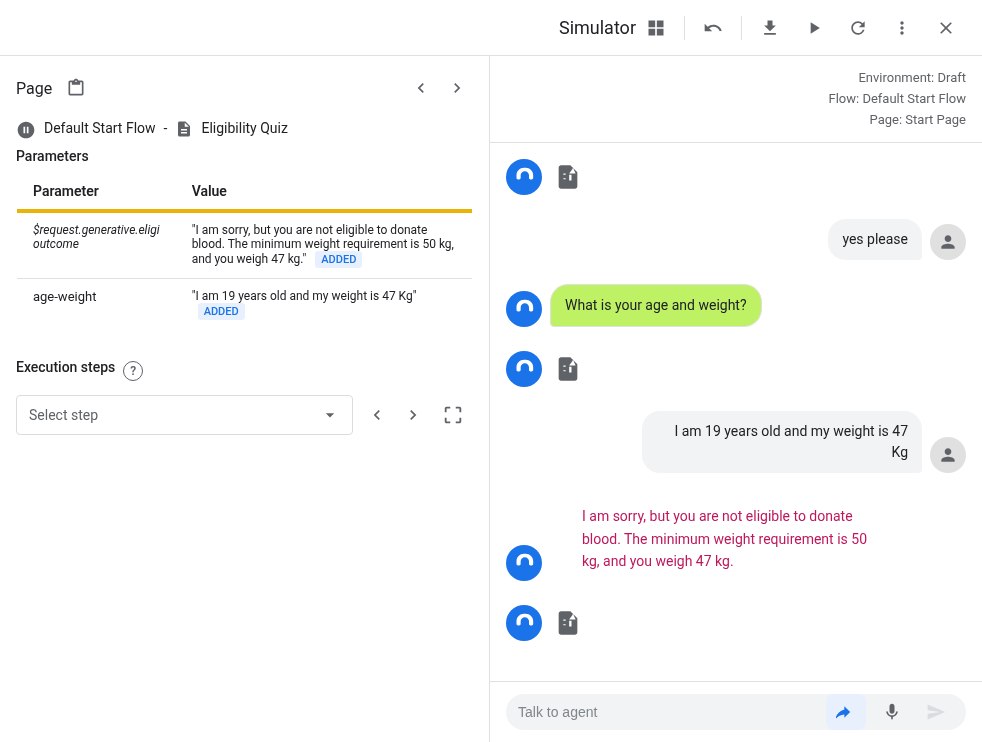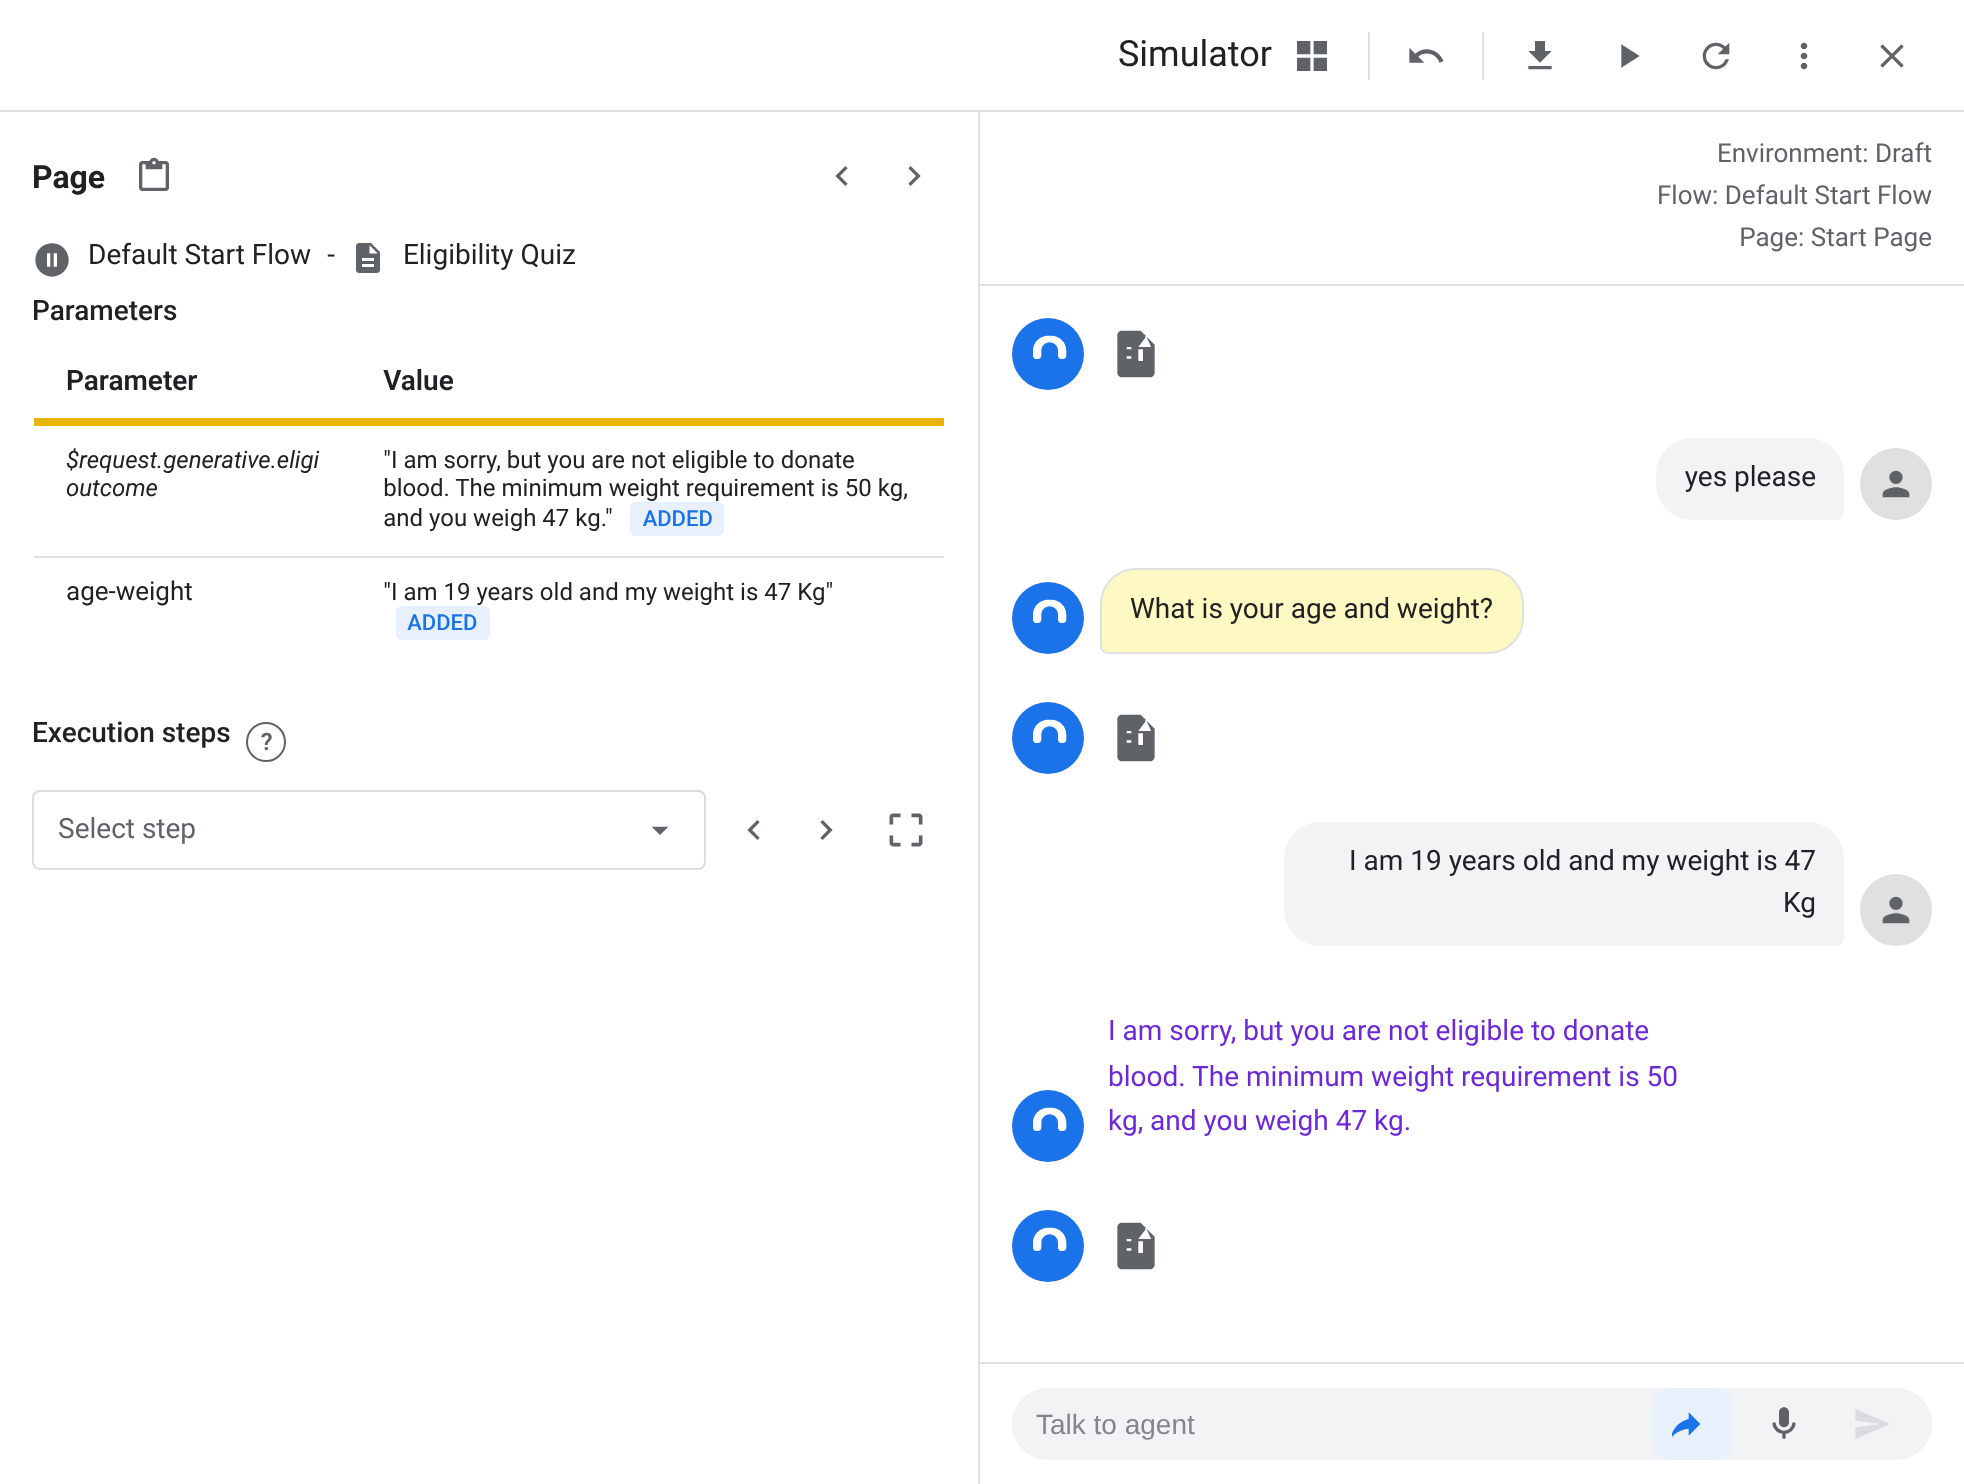--- a/index.html
+++ b/index.html
@@ -28,21 +28,21 @@
     .left-panel { width: 490px; border-right: 1px solid #e0e0e0; display: flex; flex-direction: column; overflow-y: auto; padding: 16px; }
 
     .section-header { font-size: 14px; font-weight: 500; color: #202124; margin-bottom: 8px; display: flex; align-items: center; gap: 8px; }
 
     .breadcrumb { display: flex; align-items: flex-start; gap: 8px; margin-bottom: 8px; font-size: 14px; color: #202124; }
 
     .nav-arrows { display: flex; gap: 4px; }
     .nav-btn { width: 32px; height: 32px; border: none; background: transparent; cursor: pointer; color: #5f6368; border-radius: 50%; display: flex; align-items: center; justify-content: center; font-size: 16px; }
 
     .page-section { display: flex; align-items: center; justify-content: space-between; margin-bottom: 16px; }
-    .page-label { font-size: 16px; font-weight: 700; }
+    .page-label { font-size: 16px; font-weight: 400; }
 
     .params-section { margin-bottom: 20px; }
     .params-table { width: 100%; border-collapse: collapse; border: 1px solid #e0e0e0; border-radius: 4px; overflow: hidden; }
     .params-table th { background: #fff; font-weight: 600; font-size: 14px; padding: 10px 16px; border-bottom: 4px solid #eab308; text-align: left; color: #202124; }
     .params-table td { padding: 10px 16px; border-bottom: 1px solid #e0e0e0; font-size: 13px; vertical-align: top; color: #202124; }
     .params-table tr:last-child td { border-bottom: none; }
     .added-badge { display: inline-block; background: #e8f0fe; color: #1a73e8; font-size: 11px; font-weight: 500; padding: 2px 6px; border-radius: 3px; margin-left: 6px; text-transform: uppercase; }
 
     .execution-section { margin-top: 8px; }
     .execution-header { display: flex; align-items: center; gap: 8px; margin-bottom: 12px; }
@@ -63,21 +63,21 @@
     .msg-row.user { justify-content: flex-end; }
     .msg-row.agent { justify-content: flex-start; }
 
     .avatar { width: 36px; height: 36px; border-radius: 50%; background: #e0e0e0; display: flex; align-items: center; justify-content: center; color: #5f6368; font-size: 18px; flex-shrink: 0; }
     .avatar.agent-avatar { background: #1a73e8; color: #fff; position: relative; }
     .avatar.agent-avatar-ai { background: #1a73e8; color: #fff; position: relative; }
     .ai-sparkle { position: absolute; top: -4px; right: -4px; font-size: 12px; }
 
     .msg-bubble { max-width: 280px; padding: 10px 14px; border-radius: 18px; font-size: 14px; line-height: 1.5; }
     .msg-bubble.user { background: #f1f3f4; color: #202124; border-bottom-right-radius: 4px; }
-    .msg-bubble.agent { background: #fef9c3; border: 1px solid #e0e0e0; border-bottom-left-radius: 4px; }
+    .msg-bubble.agent { background: #bef264; border: 1px solid #e0e0e0; border-bottom-left-radius: 4px; }
     .msg-bubble.agent-ai { background: #fff; border: none; color: #1a73e8; font-size: 14px; line-height: 1.6; }
 
     .doc-icon { width: 36px; height: 36px; display: flex; align-items: center; justify-content: center; color: #5f6368; font-size: 20px; }
 
     .chat-input-area { padding: 12px 16px; border-top: 1px solid #e0e0e0; flex-shrink: 0; }
     .chat-input-row { display: flex; align-items: center; background: #f1f3f4; border-radius: 24px; padding: 0 12px; gap: 8px; }
     .chat-input { flex: 1; border: none; background: transparent; font-size: 14px; color: #202124; outline: none; }
     .chat-input::placeholder { color: #80868b; }
     .chat-btn { width: 36px; height: 36px; border: none; background: transparent; cursor: pointer; color: #5f6368; display: flex; align-items: center; justify-content: center; border-radius: 50%; font-size: 18px; }
     .chat-btn-filled { background: #e8f0fe; color: #1a73e8; border-radius: 8px; width: 40px; height: 36px; }
@@ -298,21 +298,21 @@
         </div>
       </div>
 
       <div class="msg-row agent">
         <div class="avatar agent-avatar-ai" style="position:relative;">
           <svg width="20" height="20" viewBox="0 0 24 24" fill="white">
             <path d="M12 1C7.03 1 3 5.03 3 10v3c0 1.1.9 2 2 2h1c1.1 0 2-.9 2-2v-3c0-2.76 2.24-5 5-5s5 2.24 5 5v3c0 1.1.9 2 2 2h1c1.1 0 2-.9 2-2v-3c0-4.97-4.03-9-9-9z"></path>
           </svg>
           <span class="ai-sparkle" style="font-size:11px;position:absolute;top:-4px;right:-4px;">✦</span>
         </div>
-        <div class="msg-bubble agent-ai" style="color:#6d28d9;max-width:300px;padding:8px 4px;">I am sorry, but you are not eligible to donate blood. The minimum weight requirement is 50 kg, and you weigh 47 kg.</div>
+        <div class="msg-bubble agent-ai" style="color:#be185d;max-width:300px;padding:8px 4px;margin-left:28px;">I am sorry, but you are not eligible to donate blood. The minimum weight requirement is 50 kg, and you weigh 47 kg.</div>
       </div>
 
       <div class="msg-row agent">
         <div class="avatar agent-avatar">
           <svg width="20" height="20" viewBox="0 0 24 24" fill="white">
             <path d="M12 1C7.03 1 3 5.03 3 10v3c0 1.1.9 2 2 2h1c1.1 0 2-.9 2-2v-3c0-2.76 2.24-5 5-5s5 2.24 5 5v3c0 1.1.9 2 2 2h1c1.1 0 2-.9 2-2v-3c0-4.97-4.03-9-9-9z"></path>
           </svg>
         </div>
         <div class="doc-icon">
           <svg width="28" height="28" viewBox="0 0 24 24" fill="#5f6368">

